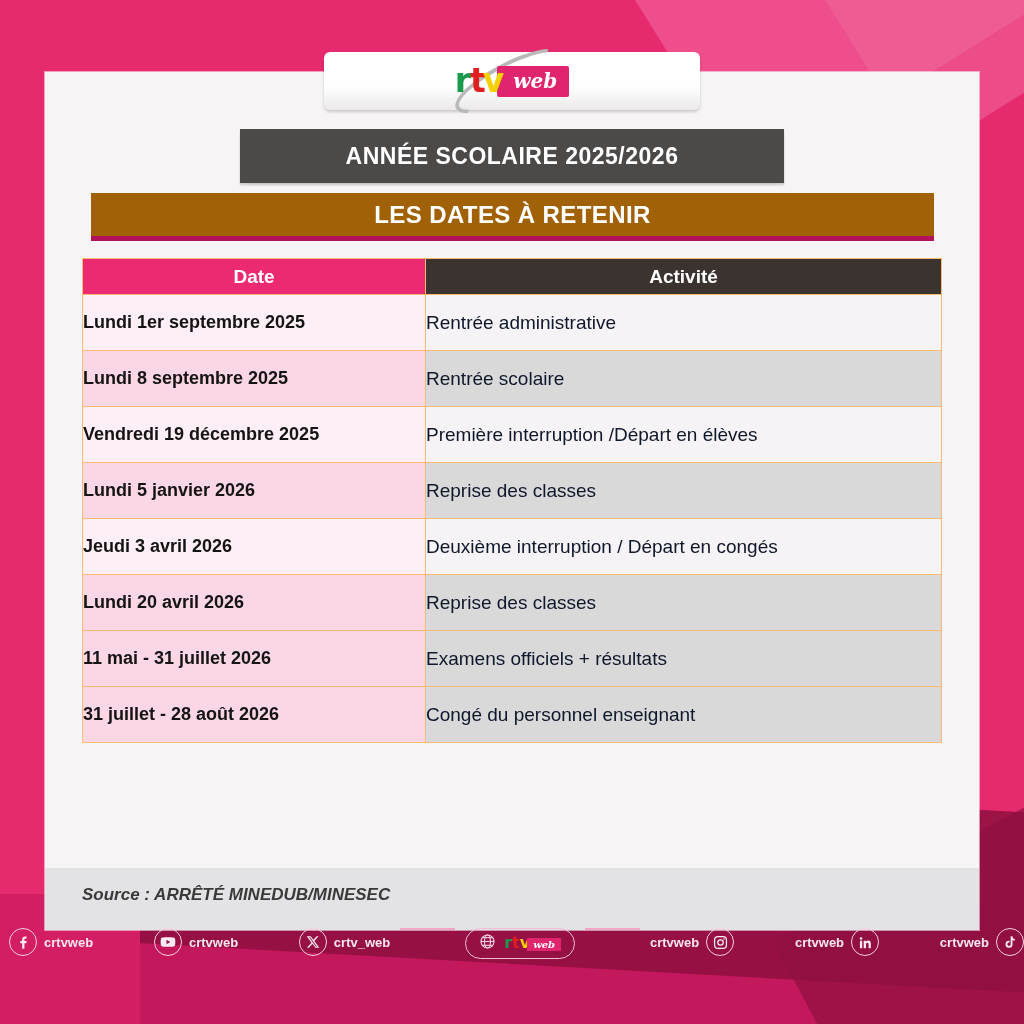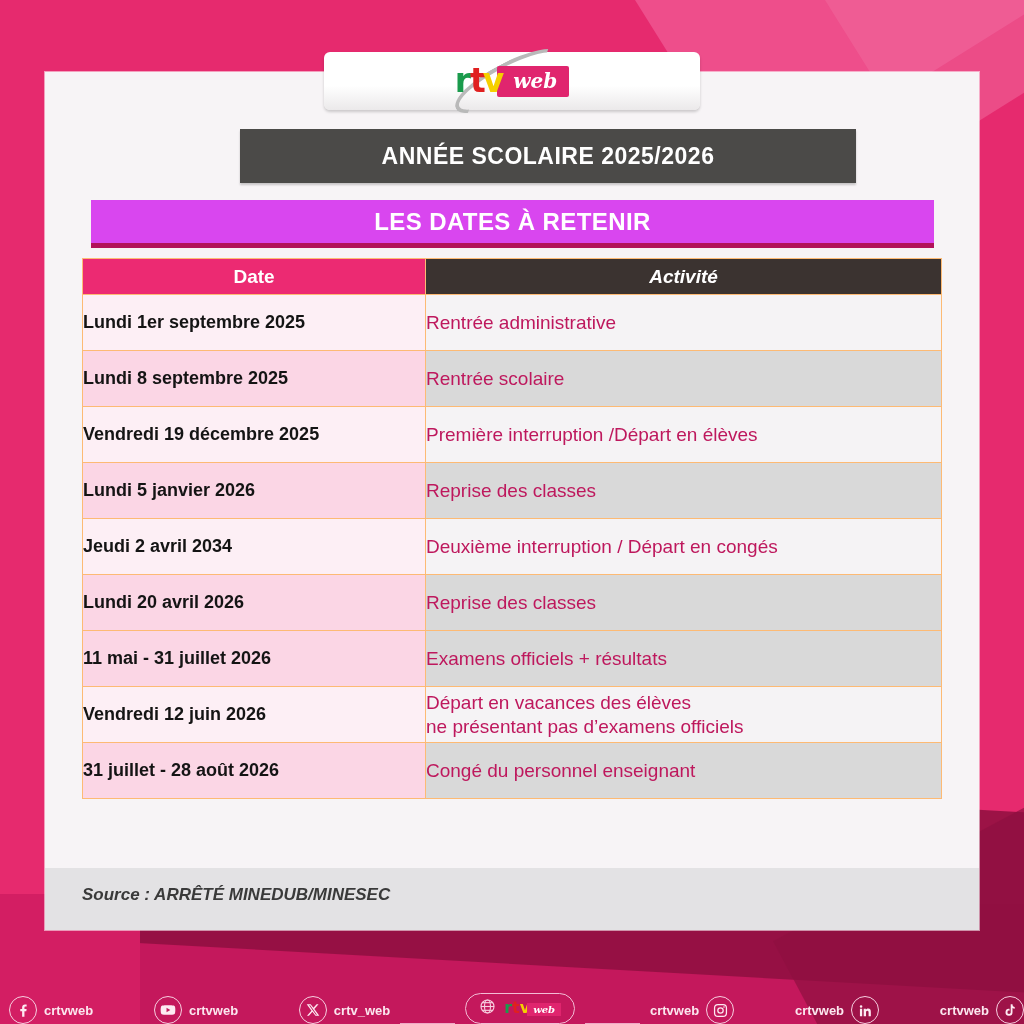--- a/index.html
+++ b/index.html
@@ -70,31 +70,31 @@
   .ltr-t { color:#e02020; }
   .ltr-v { color:#f5d000; margin-left:-2px; }
   .logo-web {
     background:#e0256e; color:#fff; font-style:italic; font-weight:700;
     font-size:20px; padding:3px 12px 4px 16px; margin-left:-6px;
     border-radius:2px; font-family:"DejaVu Serif", serif; z-index:1;
   }
 
   
   #year-banner {
-    position:absolute; left:240px; top:129px; width:616px; height:54px;
+    position:absolute; left:240px; top:129px; width:544px; height:54px;
     background:#4b4a48; z-index:3;
     display:flex; align-items:center; justify-content:center;
     box-shadow:0 2px 2px rgba(0,0,0,.2);
   }
   #year-banner span {
     color:#fff; font-weight:800; font-size:23px; letter-spacing:.5px;
   }
   #subtitle-banner {
-    position:absolute; left:91px; top:200px; width:843px; height:48px;
-    background:#d946ef; z-index:3;
+    position:absolute; left:91px; top:193px; width:843px; height:48px;
+    background:#a16207; z-index:3;
     border-bottom:5px solid #b2125a;
     display:flex; align-items:center; justify-content:center;
   }
   #subtitle-banner span {
     color:#fff; font-weight:800; font-size:24px; letter-spacing:.4px;
   }
 
   
   #watermark {
     position:absolute; left:430px; top:505px; z-index:3;
@@ -106,28 +106,28 @@
   
   #table {
     position:absolute; left:82px; top:258px; width:860px; z-index:4;
     border-collapse:collapse; table-layout:fixed;
   }
   #table th, #table td { border:1px solid #fdba74; padding:0; }
   #table th {
     height:36px; color:#fff; font-size:19px; font-weight:800;
   }
   th.h-date { width:343px; background:#ec2a72; }
-  th.h-act  { background:#3b3330;font-style:italic; }
+  th.h-act  { background:#3b3330; }
   td.c-date {
     padding:0 0 0 14px; height:56px;
     font-weight:800; font-size:18px; color:#141414; white-space:nowrap;
   }
   td.c-act {
     padding:0 0 0 12px; height:56px;
-    font-size:19px; color:#be185d; line-height:1.22;
+    font-size:19px; color:#0f172a; line-height:1.22;
   }
   tr.odd td.c-date { background:#fdeff5; }
   tr.odd td.c-act  { background:#f5f3f5; }
   tr.even td.c-date { background:#fbd6e5; }
   tr.even td.c-act  { background:#d9d9d9;margin-left:24px; }
   td.c-act .l { display:block; }
 
   
   #source-row {
     position:absolute; left:82px; top:885px; width:860px; z-index:4;
@@ -135,21 +135,21 @@
     color:#3a3a3a;
   }
   #card-footer-strip {
     position:absolute; left:45px; top:868px; width:934px; height:62px;
     background:#e3e2e4; z-index:3;
   }
 
   
   #social {
     position:absolute; left:0; right:0; bottom:0; height:96px; z-index:5;
-    display:flex; align-items:flex-end; justify-content:center; gap:0;padding-left:9px;
+    display:flex; align-items:flex-start; justify-content:center; gap:0;padding-left:9px;
   }
   .soc { display:flex; align-items:center; gap:7px; color:#fbe7ef;
          font-size:13px; font-weight:700; }
   .icon-circle {
     width:28px; height:28px; border-radius:50%; border:1.6px solid #f7cfe0;
     display:flex; align-items:center; justify-content:center;
     color:#fdeaf2; flex:none;
   }
   .icon-circle svg { display:block; }
   .rule { width:56px; height:1.5px; background:#f0a8c6; margin:0 10px; }
@@ -226,42 +226,35 @@
           <span class="l">Première interruption /Départ en élèves</span>
         </td>
       </tr>
       <tr class="even">
         <td class="c-date">Lundi 5 janvier 2026</td>
         <td class="c-act">
           <span class="l">Reprise des classes</span>
         </td>
       </tr>
       <tr class="odd">
-        <td class="c-date">Jeudi 2 avril 2034</td>
+        <td class="c-date">Jeudi 3 avril 2026</td>
         <td class="c-act">
           <span class="l">Deuxième interruption / Départ en congés</span>
         </td>
       </tr>
       <tr class="even">
         <td class="c-date">Lundi 20 avril 2026</td>
         <td class="c-act">
           <span class="l">Reprise des classes</span>
         </td>
       </tr>
       <tr class="even">
         <td class="c-date">11 mai - 31 juillet 2026</td>
         <td class="c-act">
           <span class="l">Examens officiels + résultats</span>
-        </td>
-      </tr>
-      <tr class="odd">
-        <td class="c-date">Vendredi 12 juin 2026</td>
-        <td class="c-act">
-          <span class="l">Départ en vacances des élèves</span>
-          <span class="l">ne présentant pas d’examens officiels</span>
         </td>
       </tr>
       <tr class="even">
         <td class="c-date">31 juillet - 28 août 2026</td>
         <td class="c-act">
           <span class="l">Congé du personnel enseignant</span>
         </td>
       </tr>
     </tbody>
 </table>

